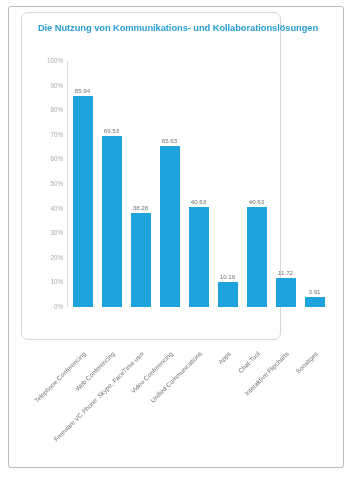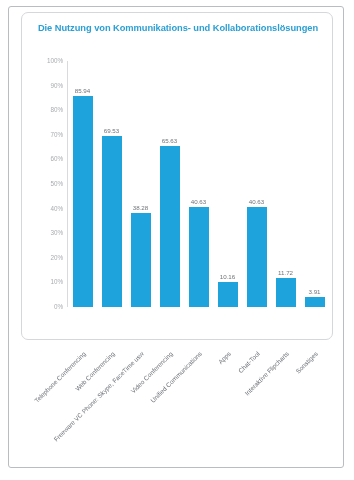--- a/index.html
+++ b/index.html
@@ -21,21 +21,21 @@
     height: 462px;
     border: 1px solid #b9bcc0;
     border-radius: 3px;
     background: #ffffff;
     box-sizing: border-box;
   }
   .chart-card {
     position: absolute;
     left: 12px;
     top: 5px;
-    width: 312px;
+    width: 260px;
     height: 328px;
     border: 1px solid #d5d7da;
     border-radius: 7px;
     background: #ffffff;
     box-sizing: border-box;
   }
   .chart-title {
     position: absolute;
     left: 0;
     top: 10px;

